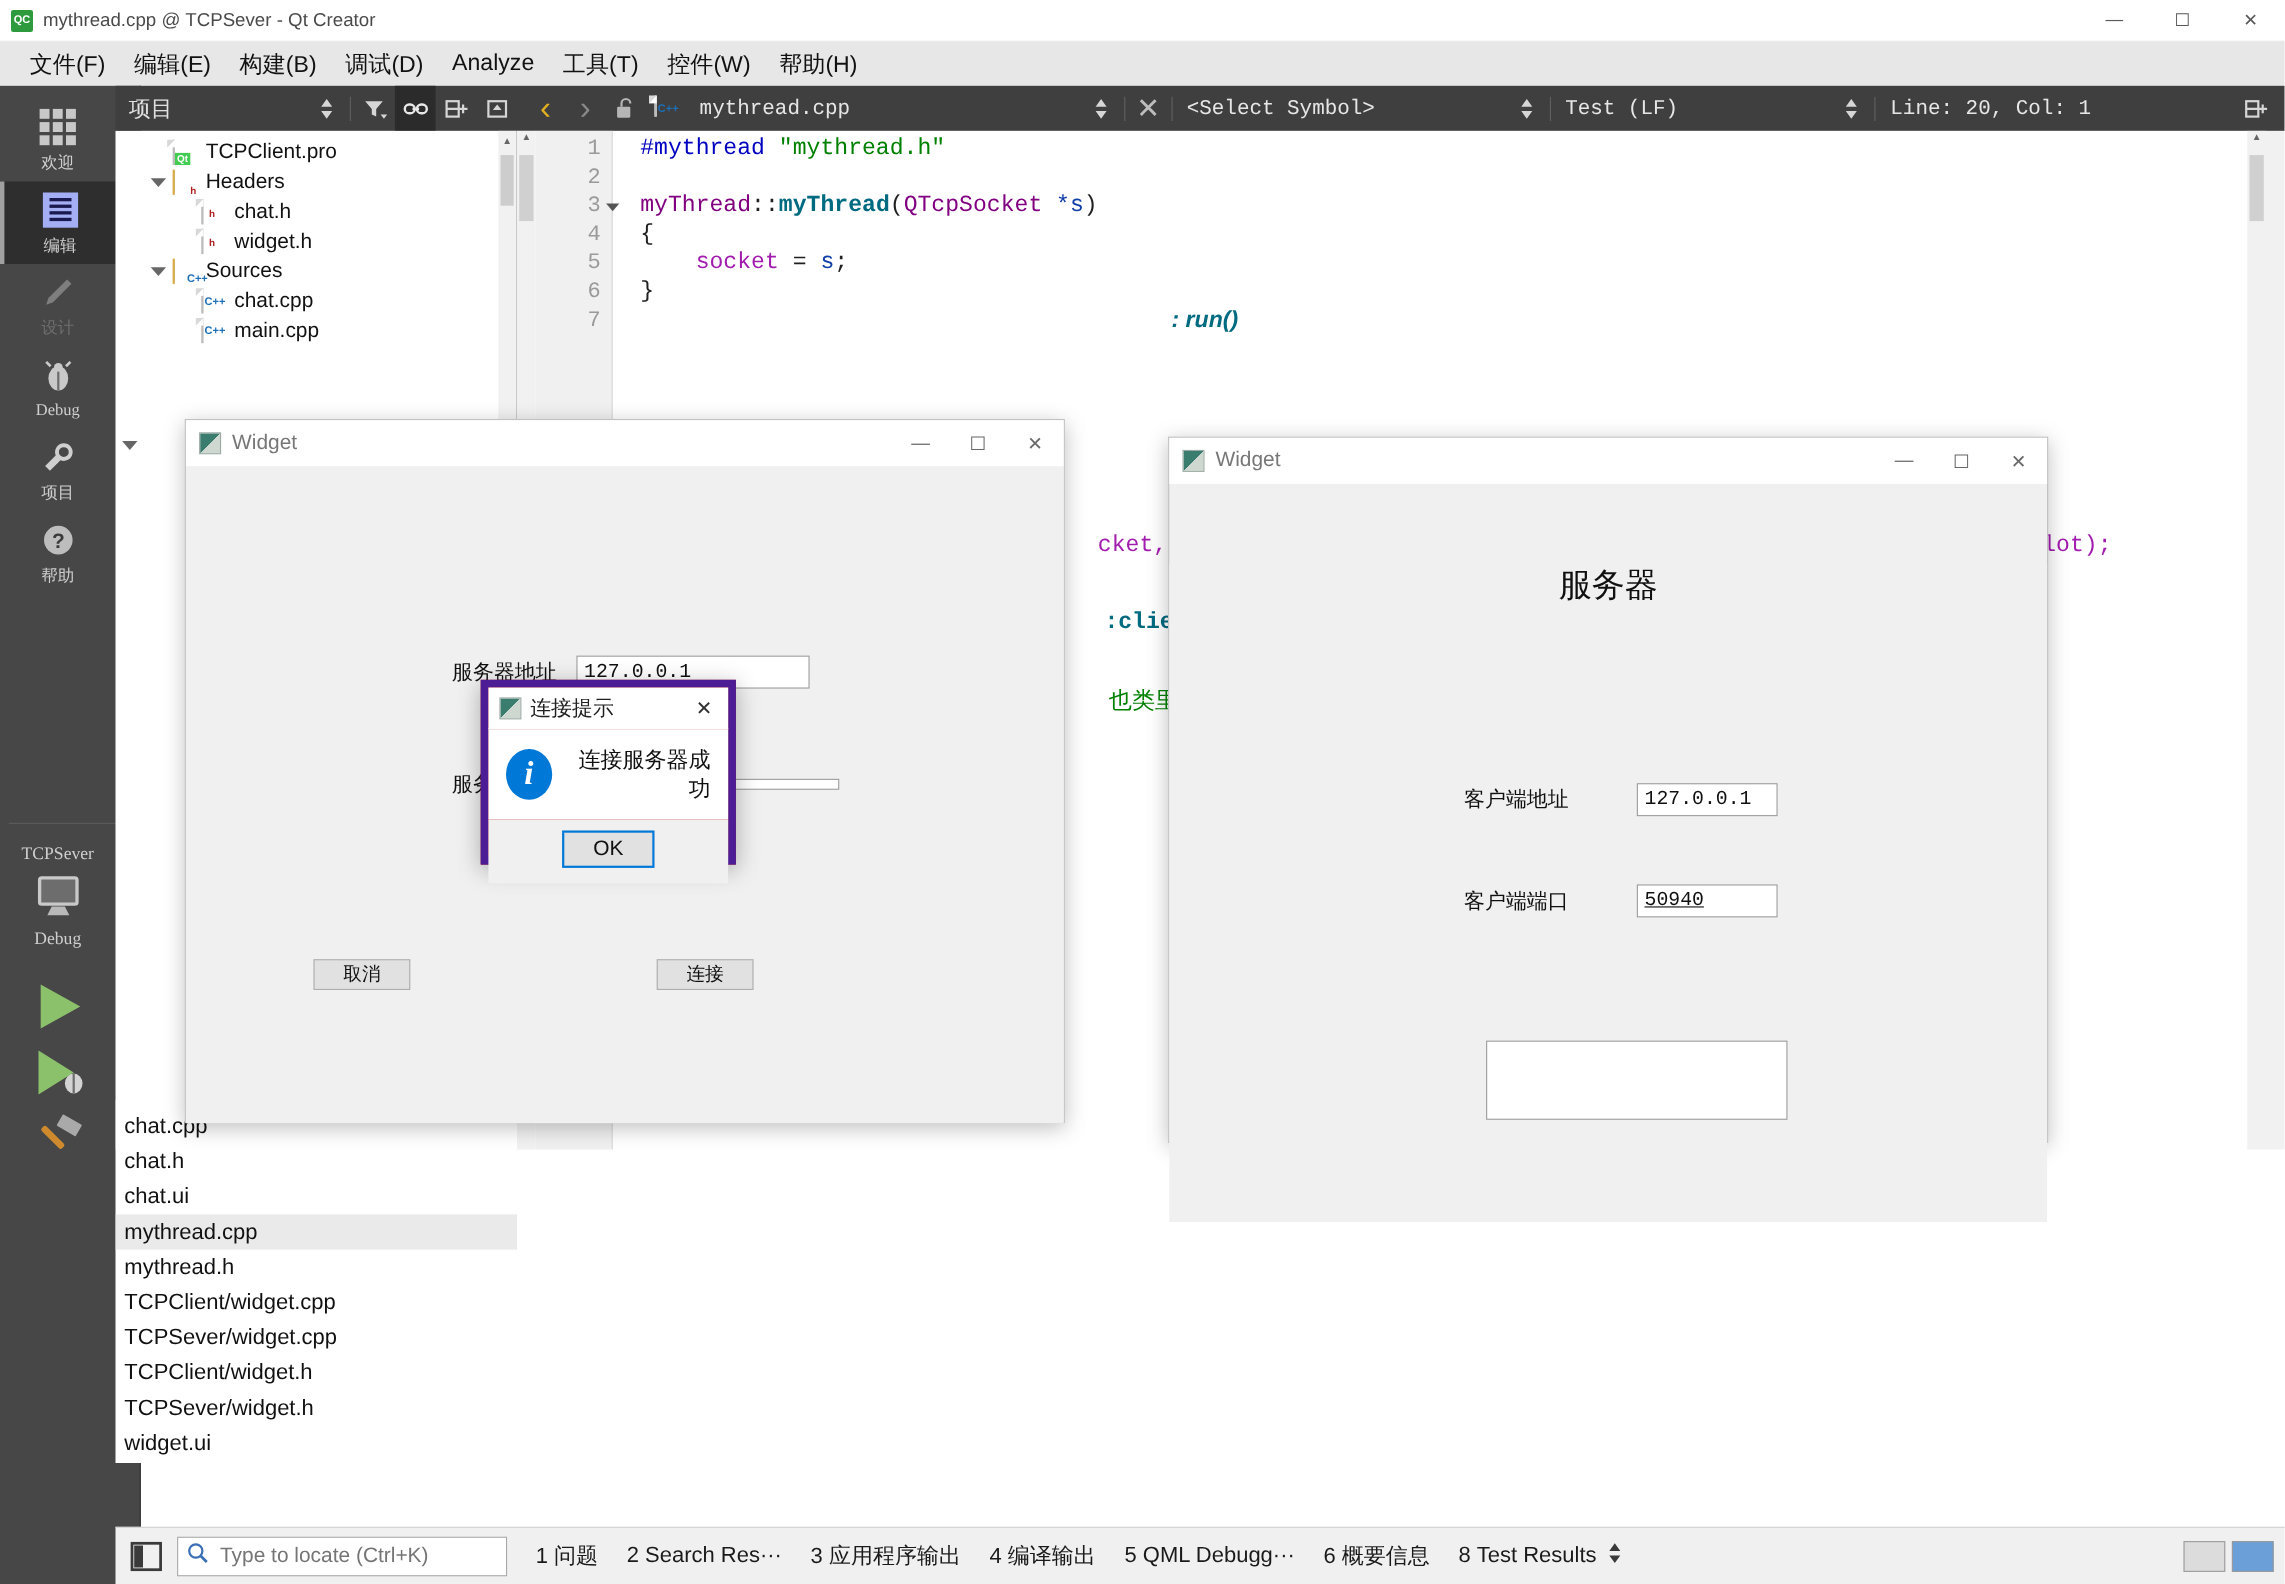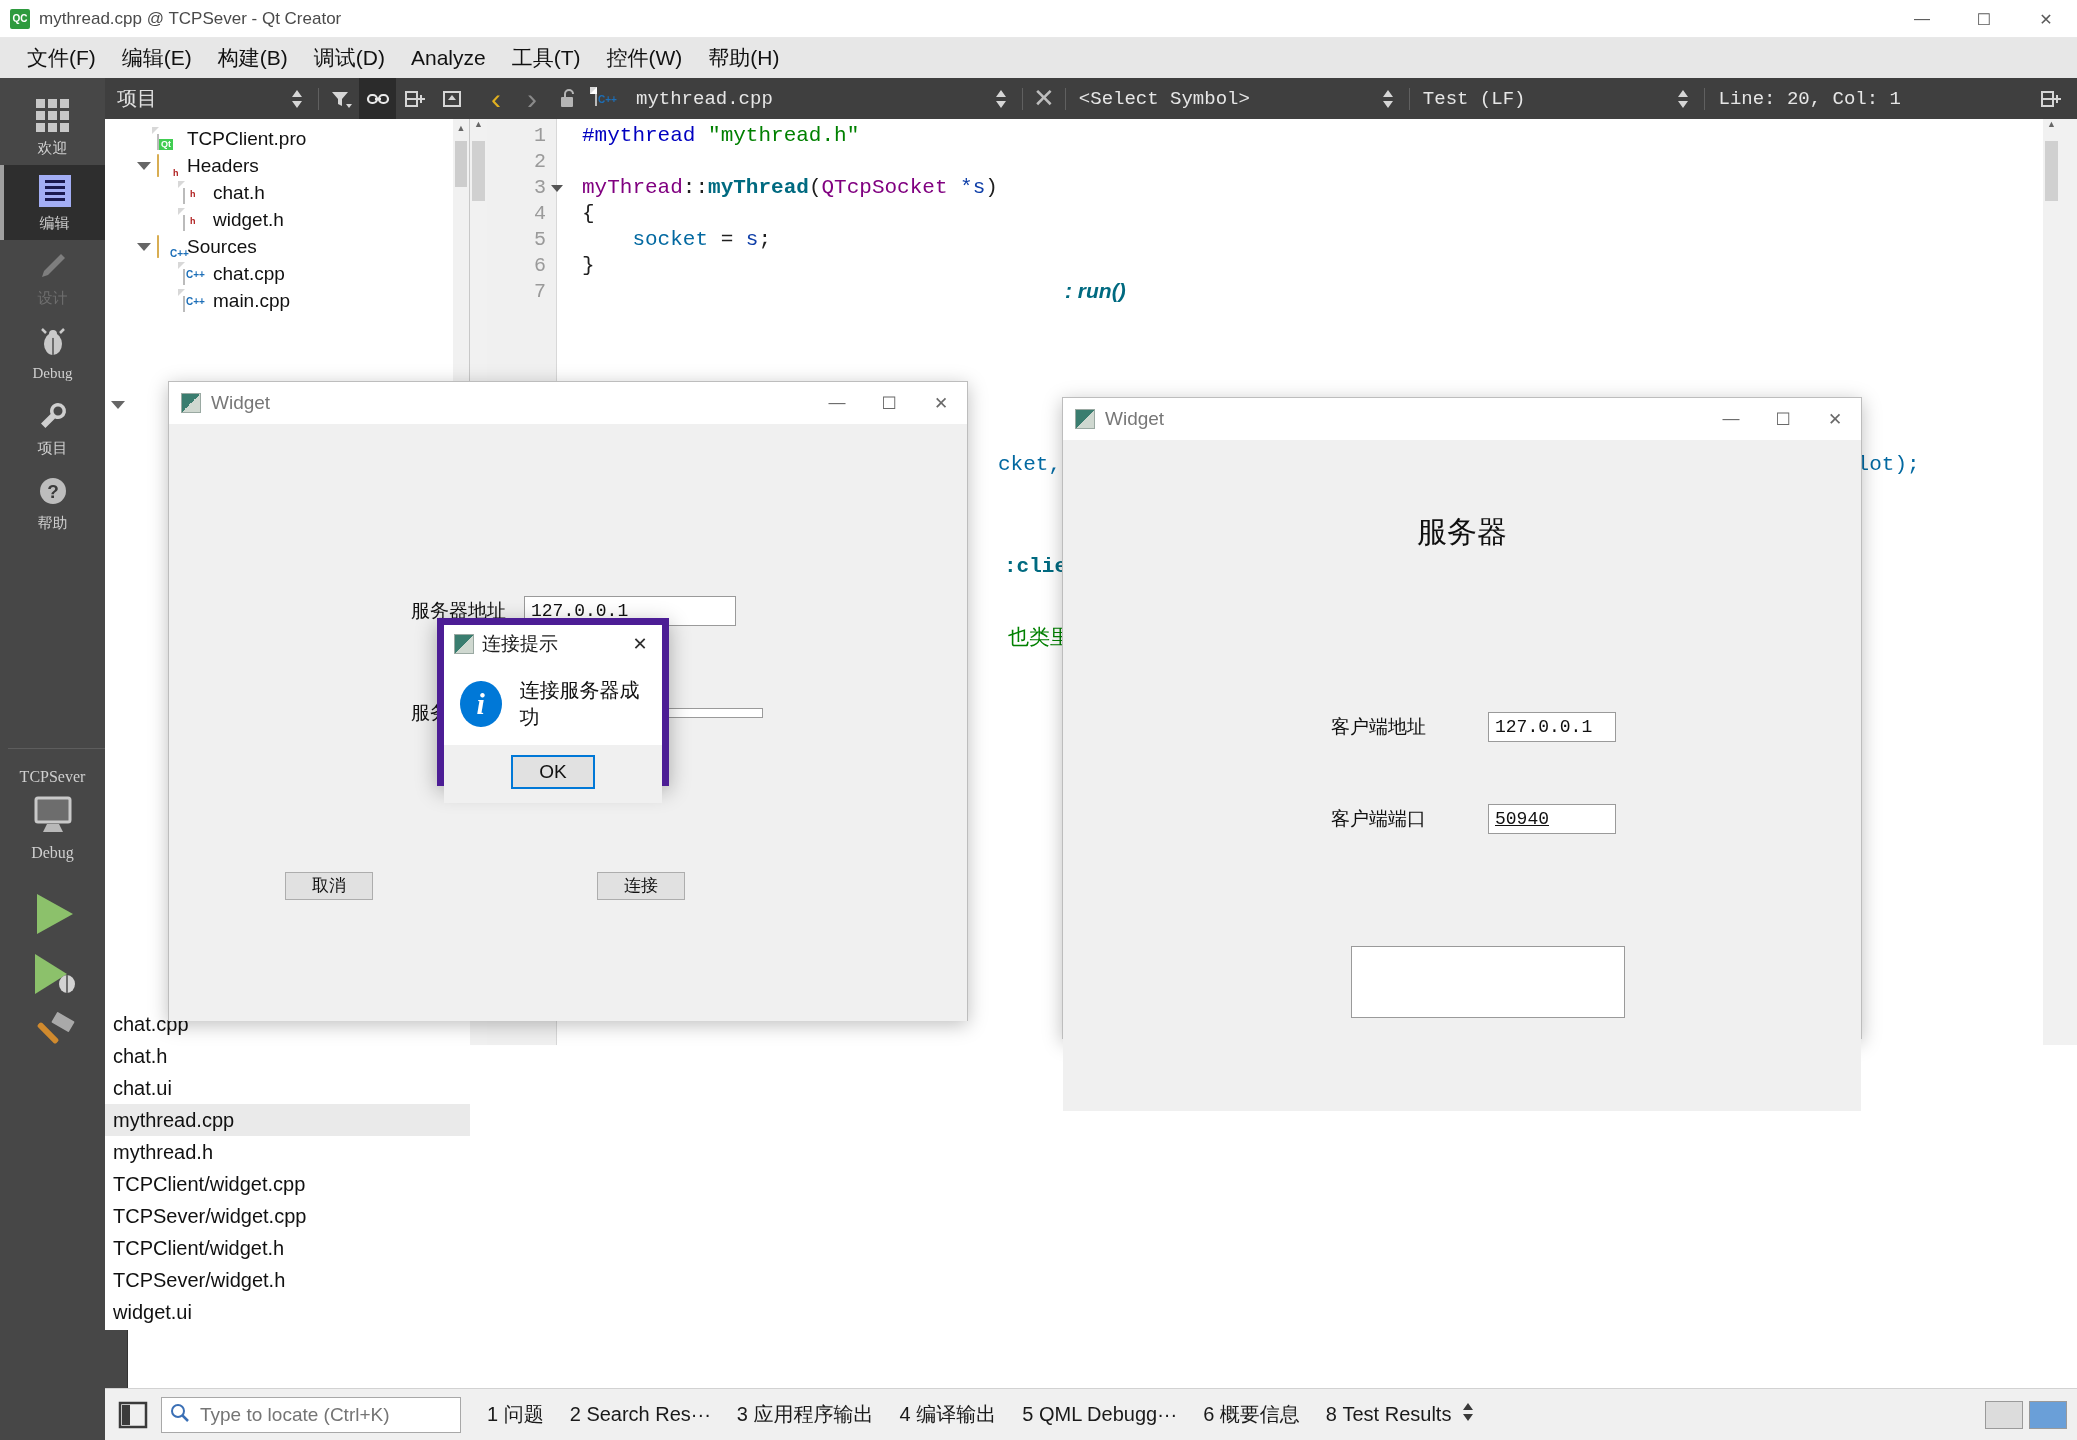--- a/index.html
+++ b/index.html
@@ -117,21 +117,21 @@
               align-items:center; justify-content:center; }
   .foldtri { width:0;height:0;border-left:6px solid transparent;border-right:6px solid transparent;
              border-top:7px solid #555; }
   .code { position:absolute; left:112px; top:0; width:1440px;
           font-family:"Liberation Mono", monospace; font-size:21px; }
   .cl { height:26px; line-height:26px; white-space:pre; }
   .k-pre  { color:#0000c0; }
   .k-str  { color:#008000; }
   .k-type { color:#800080; }
   .k-fn   { color:#006a80; font-weight:bold; }
-  .k-var  { color:#0369a1; }
+  .k-var  { color:#a21caf;margin-top:32px; }
   .k-op   { color:#202020; }
   .k-blue { color:#0e3ea8; }
   .k-italic { color:#006a80; font-weight:bold; font-style:italic; }
 
   .ed-right-scroll { position:absolute; right:0; top:0; width:17px; height:926px; background:#f1f1f1;}
   .ers-thumb { position:absolute; left:2px; top:22px; width:13px; height:60px; background:#d0d0d0;}
 
   
   .openlist {
     position:absolute; left:105px; top:1000px; width:365px; height:45px;
@@ -193,21 +193,21 @@
   .mb-title { height:38px; background:#fff; display:flex; align-items:center; border-bottom:1px solid #fff;}
   .mb-ico { width:20px;height:20px;margin-left:10px;margin-right:8px;
             background:linear-gradient(135deg,#3a7d6f 0 50%,#cfd8d0 50% 100%); border:1px solid #9aa9a2;}
   .mb-name { font-size:19px; color:#202020; font-family:"Liberation Sans", sans-serif;}
   .mb-close { margin-left:auto; width:44px; height:38px; display:flex; align-items:center;
               justify-content:center; color:#303030; font-size:18px; }
   .mb-content { background:#fff; display:flex; align-items:center; padding:14px 16px; gap:18px;}
   .mb-info { width:46px; height:46px; border-radius:50%; background:#0078d7; color:#fff;
              display:flex; align-items:center; justify-content:center;
              font-size:30px; font-family:"Liberation Serif", serif; font-style:italic; font-weight:bold;}
-  .mb-text { font-size:20px; color:#101010; font-family:Liberation Serif, serif;}
+  .mb-text { font-size:20px; color:#101010; font-family:Liberation Serif, serif;text-align:right;}
   .mb-foot { background:#f0f0f0; display:flex; justify-content:center; align-items:center; padding:10px 0 14px;}
   .mb-ok { width:84px; height:34px; background:#e1e1e1; border:2px solid #0078d7;
            display:flex; align-items:center; justify-content:center;
            font-size:19px; color:#101010; font-family:"Liberation Sans", sans-serif; }
 </style>
 </head>
 <body>
 
 <div id="root">
 

